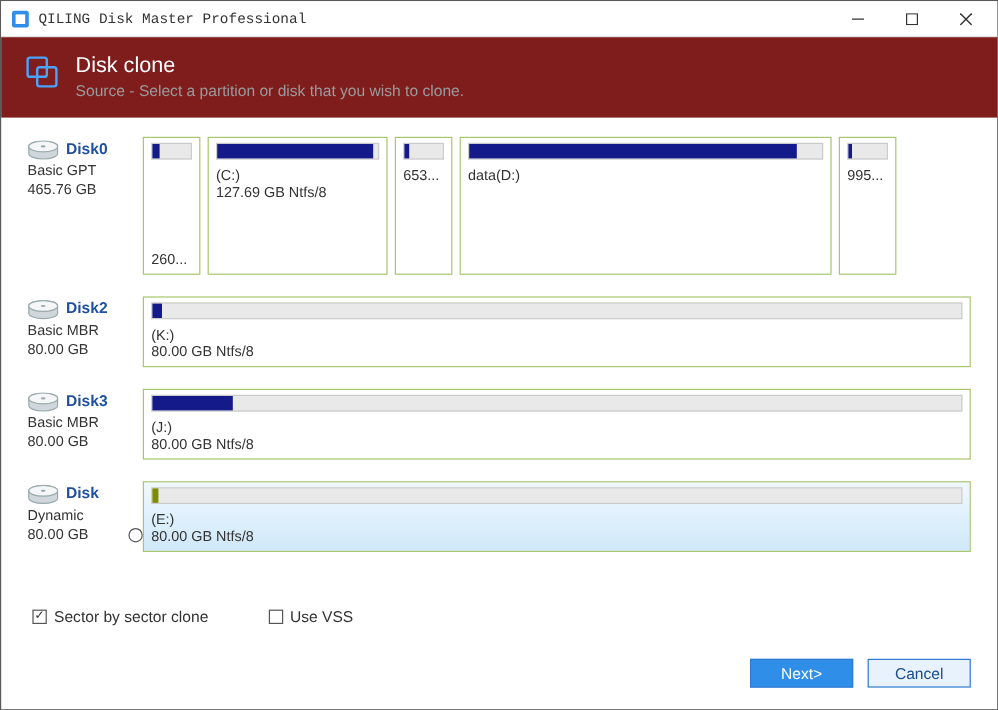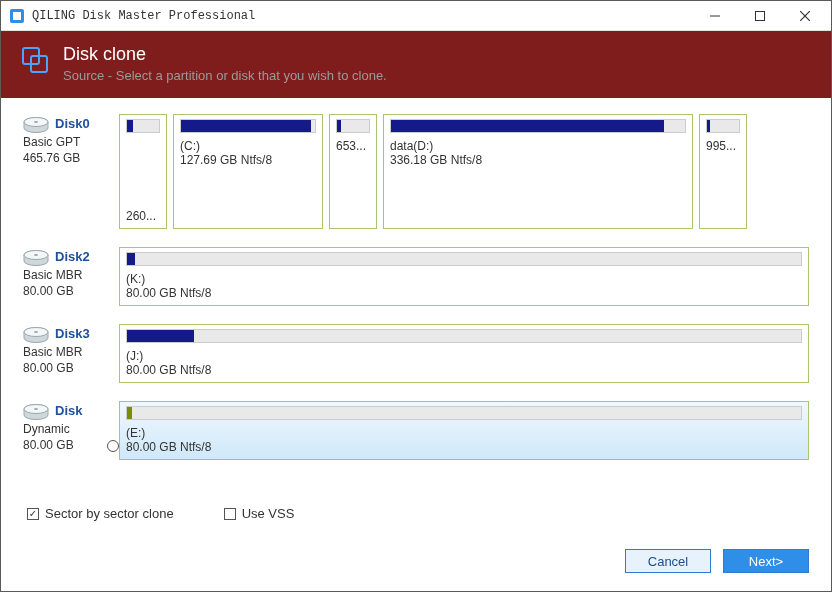--- a/index.html
+++ b/index.html
@@ -127,21 +127,20 @@
               <div class="p1"></div>
               <div class="p2">653...</div>
             </div>
           </div>
           <div class="part-wrap" style="width: 310px; flex: 0 0 auto;">
             <div class="part" style="flex: 1 1 0%;">
               <div class="bar">
                 <div class="fill" style="width:93%;background:#151a8b;"></div>
               </div>
               <div class="p1">data(D:)</div>
-              <div class="p2">336.18 GB Ntfs/8</div>
             </div>
           </div>
           <div class="part-wrap" style="width: 48px; flex: 0 0 auto;">
             <div class="part" style="flex: 1 1 0%;">
               <div class="bar">
                 <div class="fill" style="width:8%;background:#151a8b;"></div>
               </div>
               <div class="p1"></div>
               <div class="p2">995...</div>
             </div>
@@ -247,17 +246,17 @@
       <span class="box" id="cb-sector">✓</span>
       <span>Sector by sector clone</span>
     </label>
     <label class="cb">
       <span class="box" id="cb-vss"></span>
       <span>Use VSS</span>
     </label>
   </div>
 
   <div class="footer">
+    <div class="btn primary">Next&gt;</div>
     <div class="btn secondary">Cancel</div>
-    <div class="btn primary">Next&gt;</div>
   </div>
 
 </div>
 
 </body></html>

